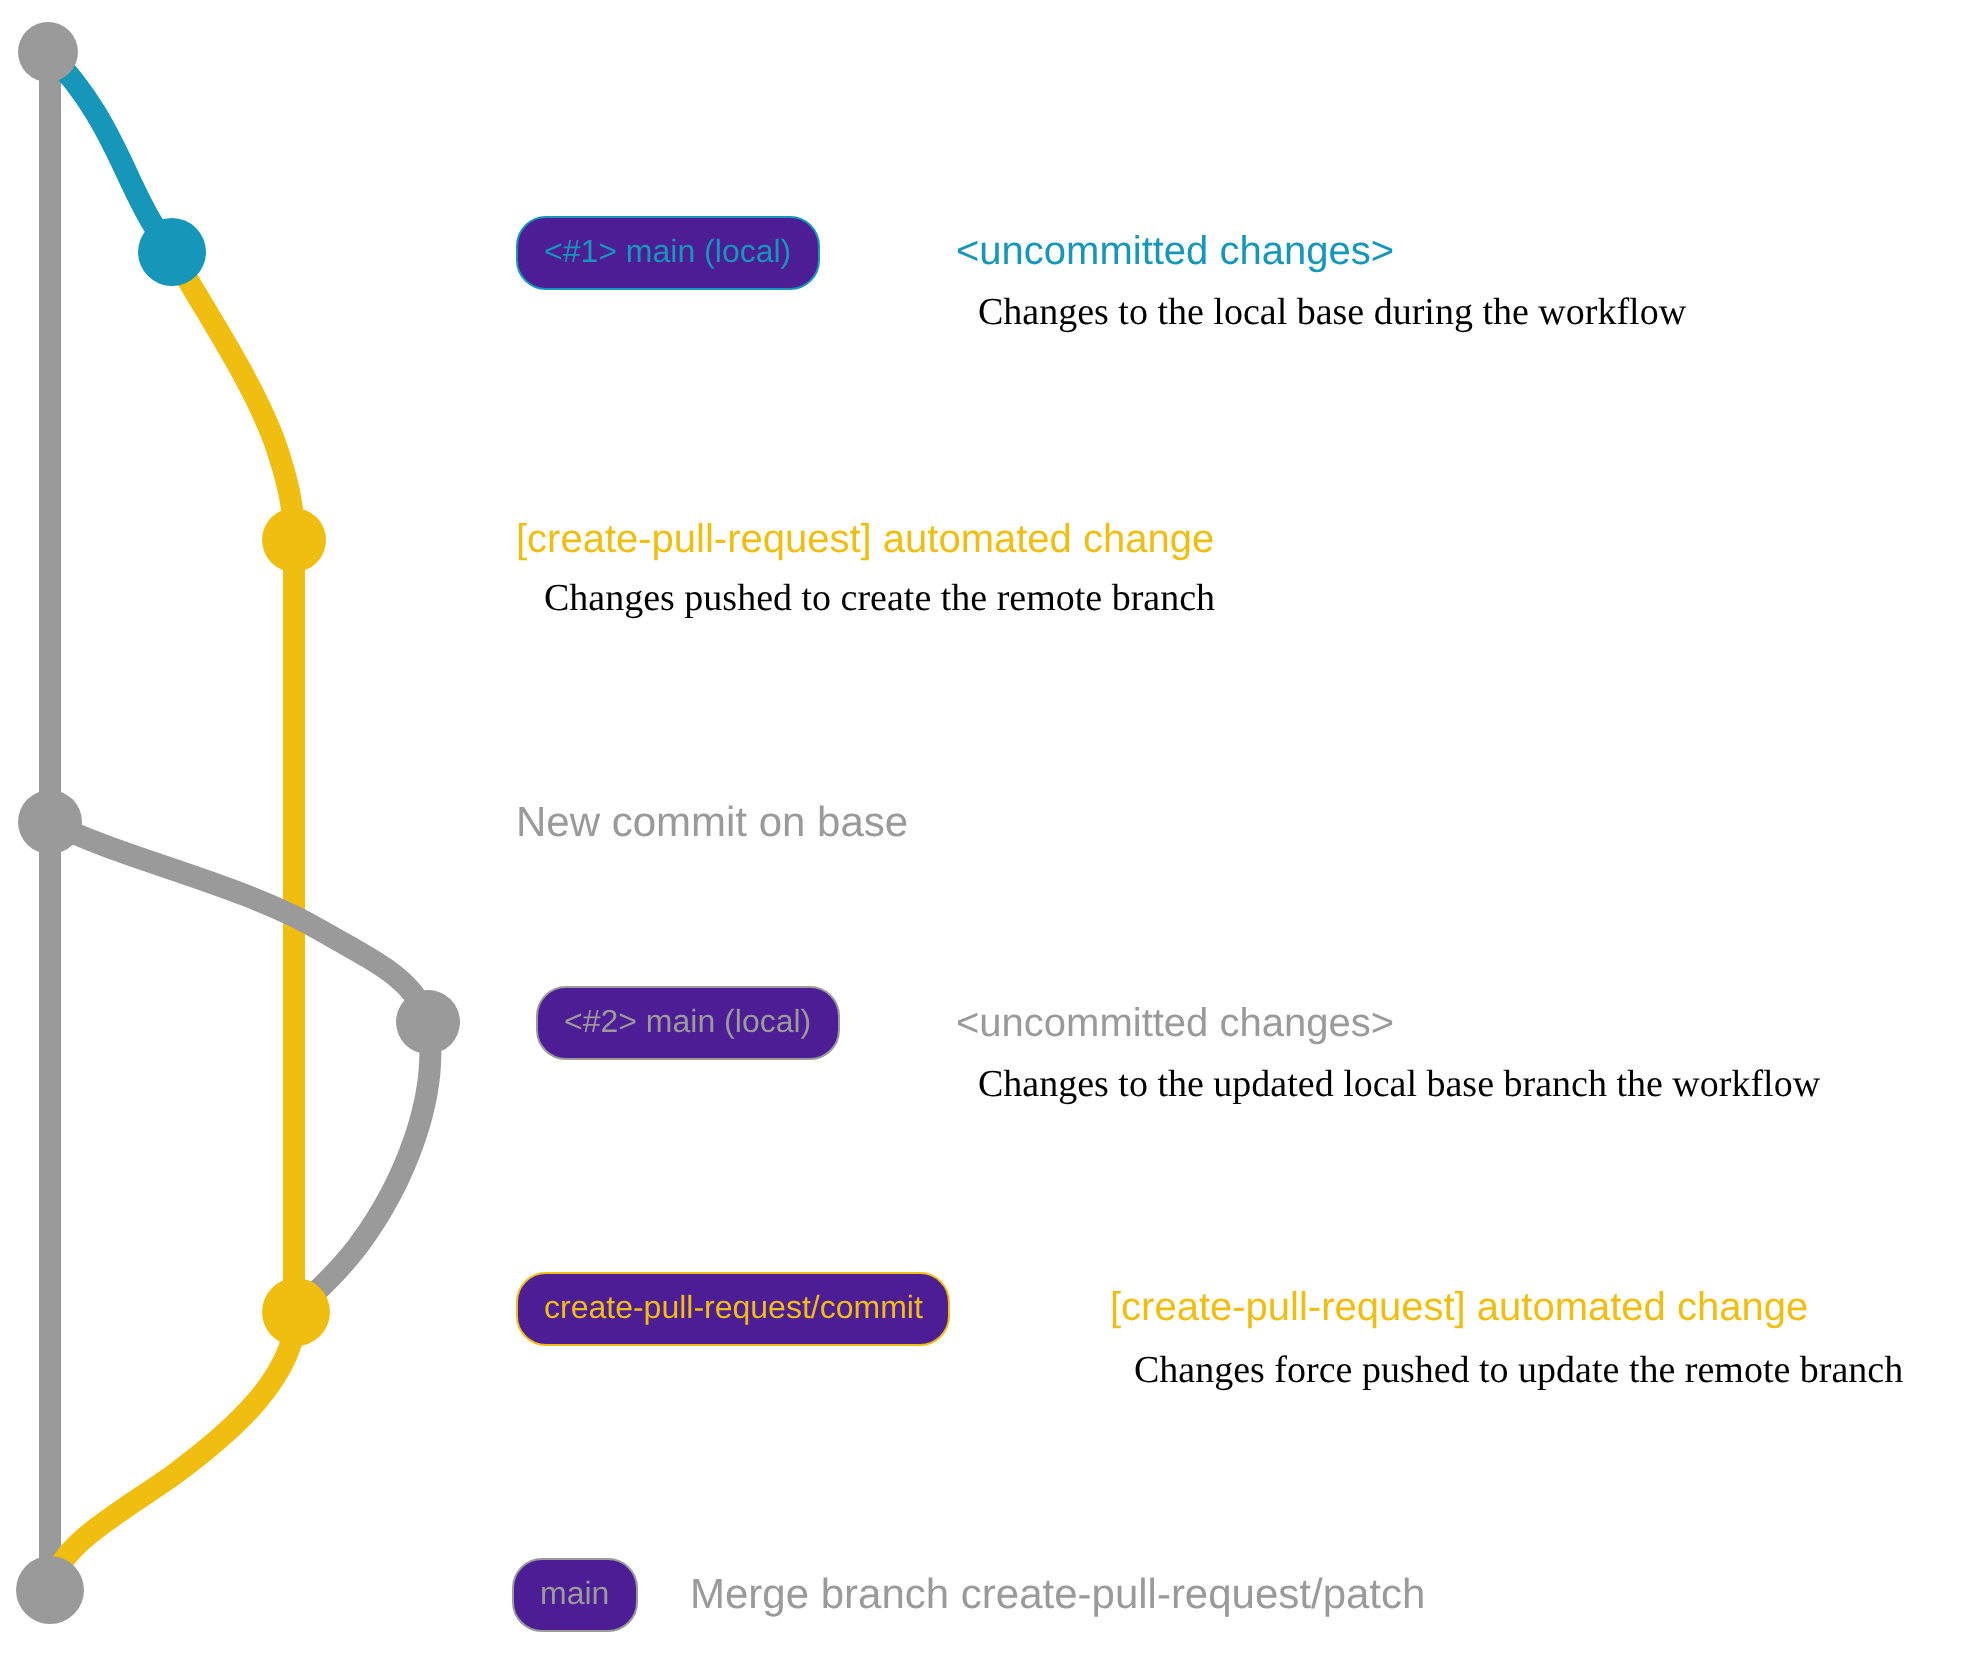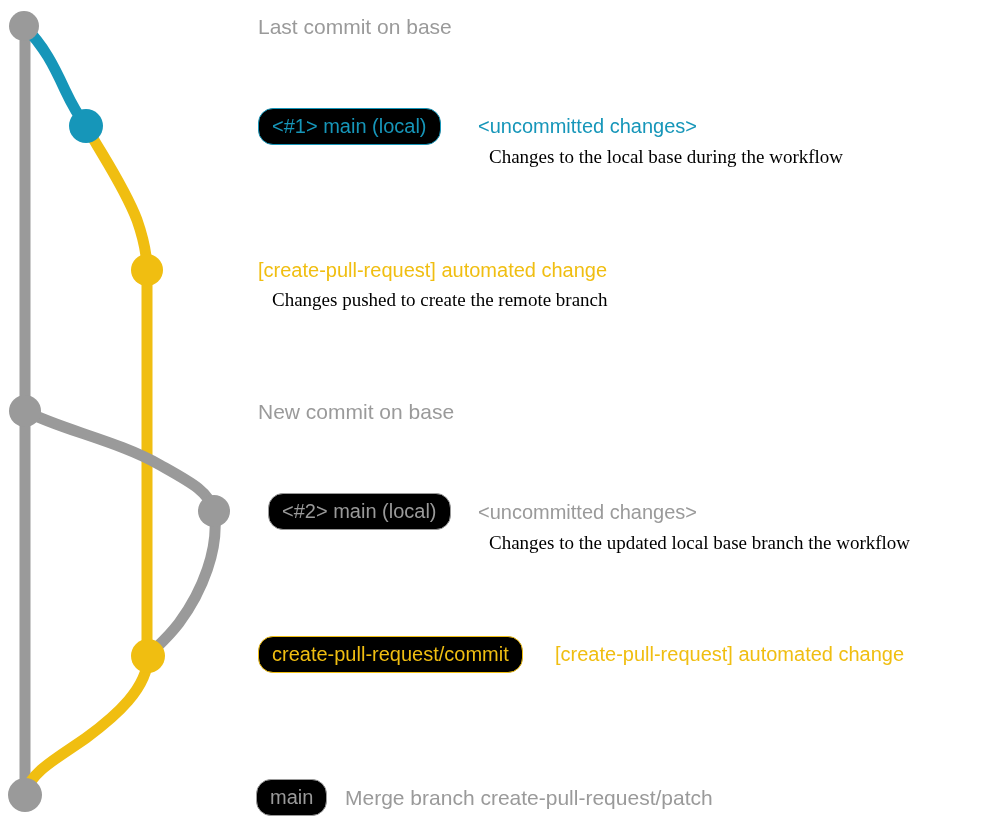--- a/index.html
+++ b/index.html
@@ -17,24 +17,24 @@
   .sans20 { font-size: 20px; line-height: 24px; }
   .serif  { font-family: "Liberation Serif", serif; font-size: 19px; line-height: 23px; color: #000000; }
   .c-gray   { color: #9a9a9a; }
   .c-blue   { color: #1696b9; }
   .c-yellow { color: #f0be11; }
   .badge {
     position: absolute;
     border: 1.5px solid;
     border-radius: 15px;
     padding: 5px 13px;
-    font-size: 20px;
+    font-size: 16px;
     line-height: 25px;
     white-space: nowrap;
-    background: #000000;
+    background: #4c1d95;
   }
   .b-blue   { border-color: #1696b9; color: #1696b9; }
   .b-gray   { border-color: #9a9a9a; color: #9a9a9a; }
   .b-yellow { border-color: #f0be11; color: #f0be11; }
 </style>
 </head>
 <body>
 
 <div class="canvas">
 
@@ -56,34 +56,34 @@
 
     <circle cx="24" cy="26" r="15" fill="#9a9a9a"></circle>
     <circle cx="86" cy="126" r="17" fill="#1696b9"></circle>
     <circle cx="147" cy="270" r="16" fill="#f0be11"></circle>
     <circle cx="25" cy="411" r="16" fill="#9a9a9a"></circle>
     <circle cx="214" cy="511" r="16" fill="#9a9a9a"></circle>
     <circle cx="148" cy="656" r="17" fill="#f0be11"></circle>
     <circle cx="25" cy="795" r="17" fill="#9a9a9a"></circle>
   </svg>
 
-  <div class="t sans21 c-gray" style="left:258px; top:14px;">Last commit on base</div>
 
   <div class="badge b-blue" style="left:258px; top:108px;">&lt;#1&gt; main (local)</div>
   <div class="t sans20 c-blue" style="left:478px; top:114px;">&lt;uncommitted changes&gt;</div>
   <div class="t serif" style="left:489px; top:145px;">Changes to the local base during the workflow</div>
 
   <div class="t sans20 c-yellow" style="left:258px; top:258px;">[create-pull-request] automated change</div>
   <div class="t serif" style="left:272px; top:288px;">Changes pushed to create the remote branch</div>
 
   <div class="t sans21 c-gray" style="left:258px; top:399px;">New commit on base</div>
 
   <div class="badge b-gray" style="left:268px; top:493px;">&lt;#2&gt; main (local)</div>
   <div class="t sans20 c-gray" style="left:478px; top:500px;">&lt;uncommitted changes&gt;</div>
   <div class="t serif" style="left:489px; top:531px;">Changes to the updated local base branch the workflow</div>
 
   <div class="badge b-yellow" style="left:258px; top:636px;">create-pull-request/commit</div>
   <div class="t sans20 c-yellow" style="left:555px; top:642px;">[create-pull-request] automated change</div>
+  <div class="t serif" style="left:567px; top:674px;">Changes force pushed to update the remote branch</div>
 
   <div class="badge b-gray" style="left:256px; top:779px;">main</div>
   <div class="t sans21 c-gray" style="left:345px; top:785px;">Merge branch create-pull-request/patch</div>
 
 </div>
 
 </body></html>

